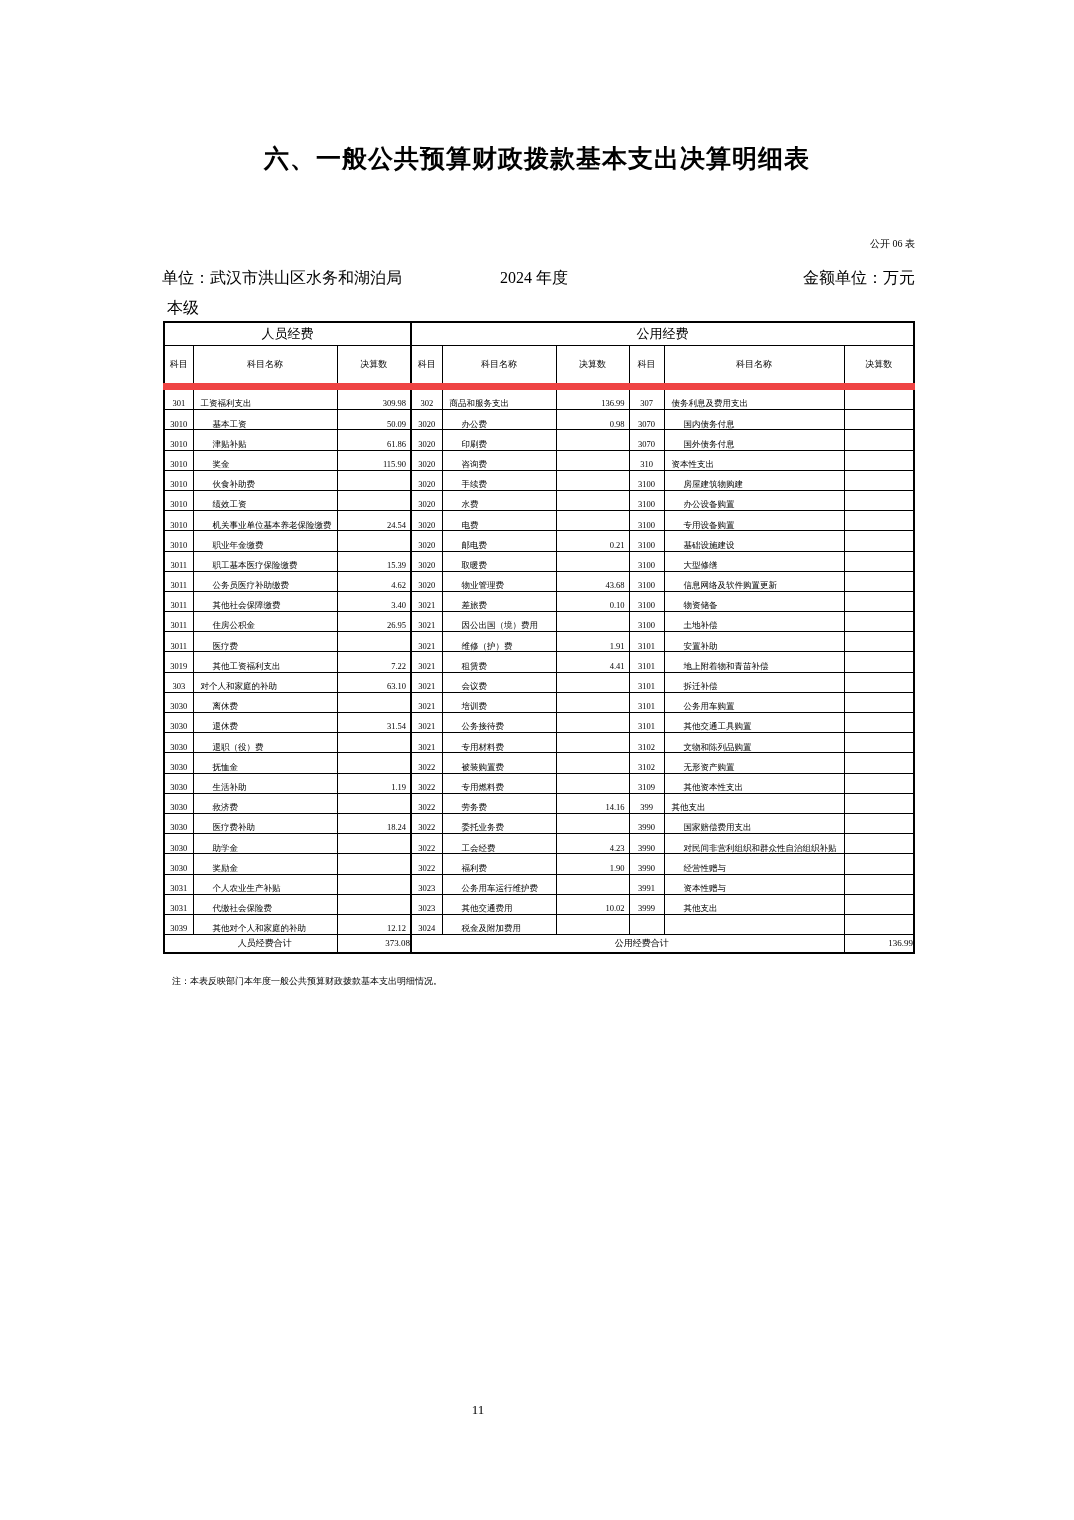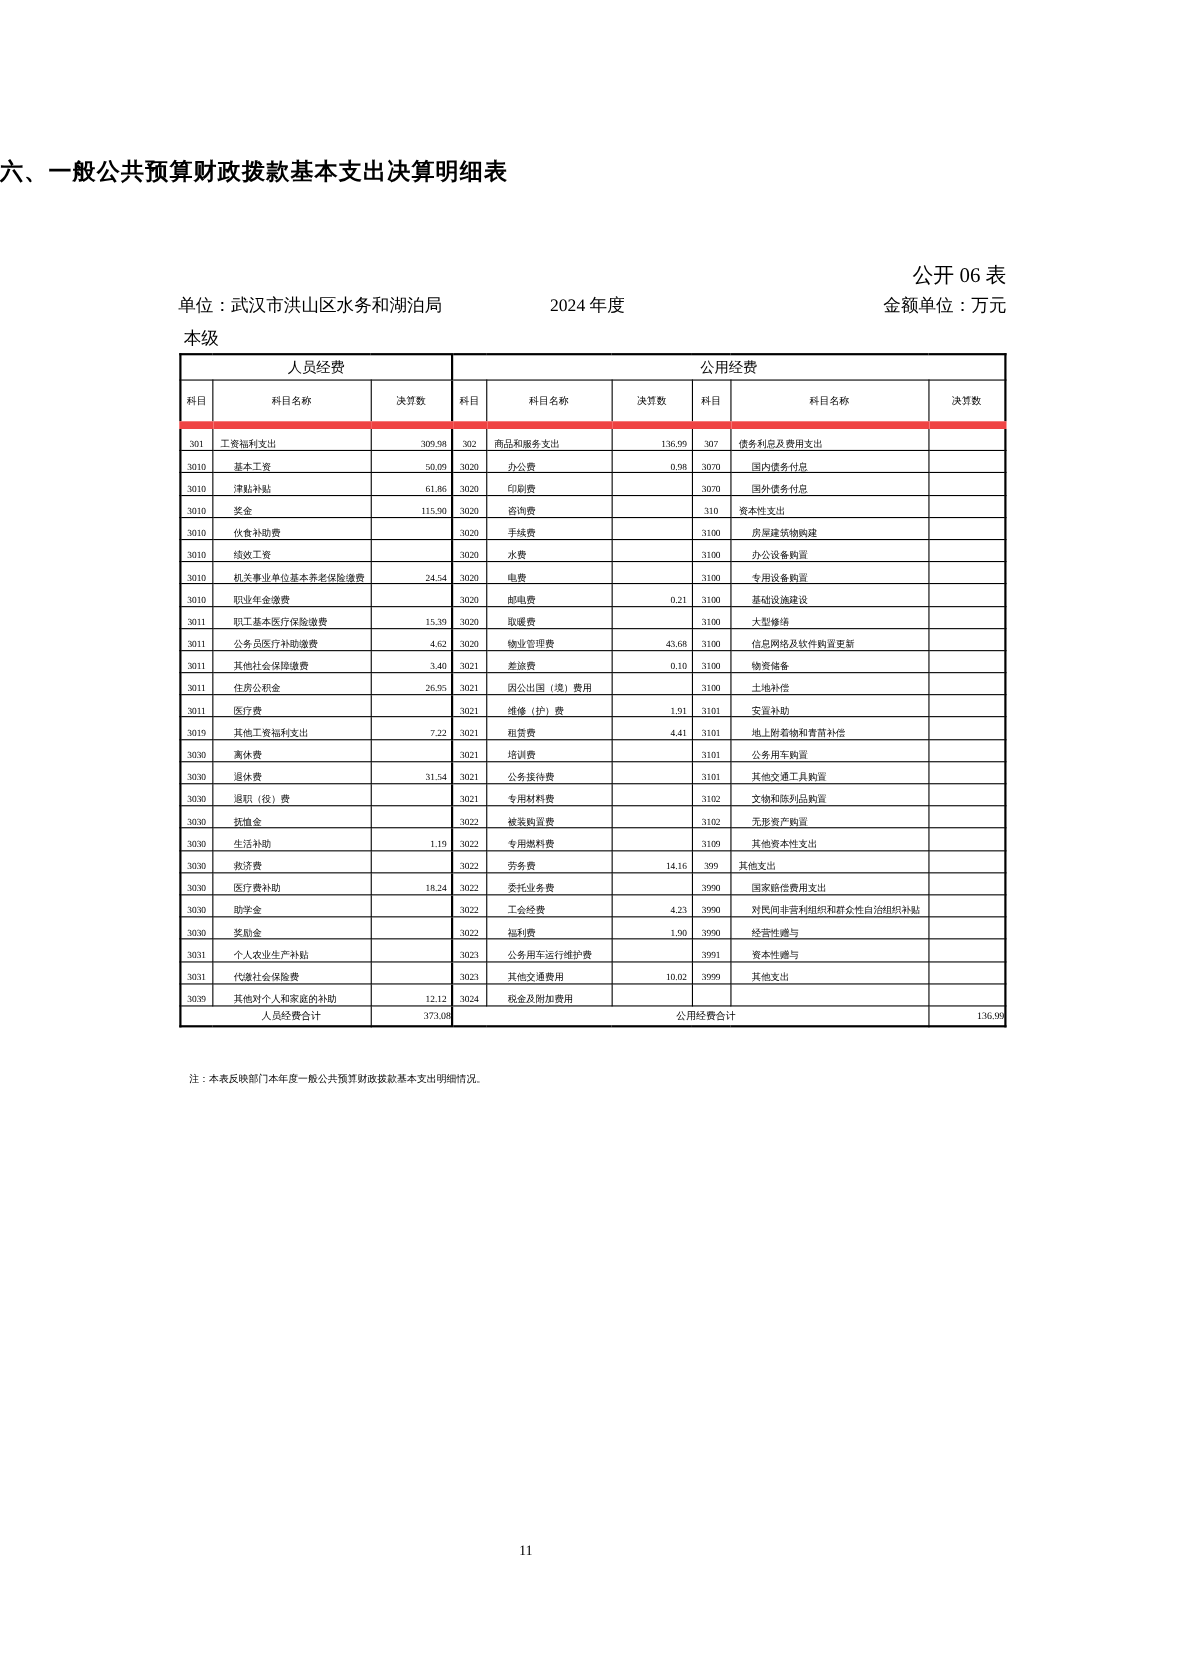--- a/index.html
+++ b/index.html
@@ -2,26 +2,26 @@
 <html><head>
 <meta charset="utf-8">
 <style>
   html,body{margin:0;padding:0;}
   body{
     width:1074px;height:1520px;background:#ffffff;position:relative;
     font-family:"Liberation Serif","DejaVu Serif",serif;color:#000;
     overflow:hidden;
   }
   .doc-title{
-    position:absolute;top:142px;left:0;width:1074px;text-align:left;
+    position:absolute;top:142px;left:0;width:1074px;text-align:center;
     font-family:"Liberation Sans","DejaVu Sans",sans-serif;
-    font-weight:bold;font-size:21px;letter-spacing:1px;
+    font-weight:bold;font-size:25px;letter-spacing:1px;
   }
   .table-code{
-    position:absolute;top:237px;right:159px;font-size:19px;
+    position:absolute;top:237px;right:159px;font-size:10px;
   }
   .meta-line{position:absolute;top:268px;left:0;width:1074px;height:22px;font-size:16px;}
   .unit-label{position:absolute;left:162px;top:0;}
   .year-label{position:absolute;left:500px;top:0;}
   .amount-unit{position:absolute;right:159px;top:0;}
   .level-label{position:absolute;top:298px;left:167px;font-size:16px;}
 
   table.budget{
     position:absolute;left:163px;top:321px;width:750px;
     border-collapse:collapse;table-layout:fixed;
@@ -244,20 +244,31 @@
         <td class="name">其他工资福利支出</td>
         <td class="num">7.22</td>
         <td class="code">3021</td>
         <td class="name">租赁费</td>
         <td class="num">4.41</td>
         <td class="code">3101</td>
         <td class="name">地上附着物和青苗补偿</td>
         <td class="num"></td>
       </tr>
       <tr>
+        <td class="code">303</td>
+        <td class="name parent">对个人和家庭的补助</td>
+        <td class="num">63.10</td>
+        <td class="code">3021</td>
+        <td class="name">会议费</td>
+        <td class="num"></td>
+        <td class="code">3101</td>
+        <td class="name">拆迁补偿</td>
+        <td class="num"></td>
+      </tr>
+      <tr>
         <td class="code">3030</td>
         <td class="name">离休费</td>
         <td class="num"></td>
         <td class="code">3021</td>
         <td class="name">培训费</td>
         <td class="num"></td>
         <td class="code">3101</td>
         <td class="name">公务用车购置</td>
         <td class="num"></td>
       </tr>

